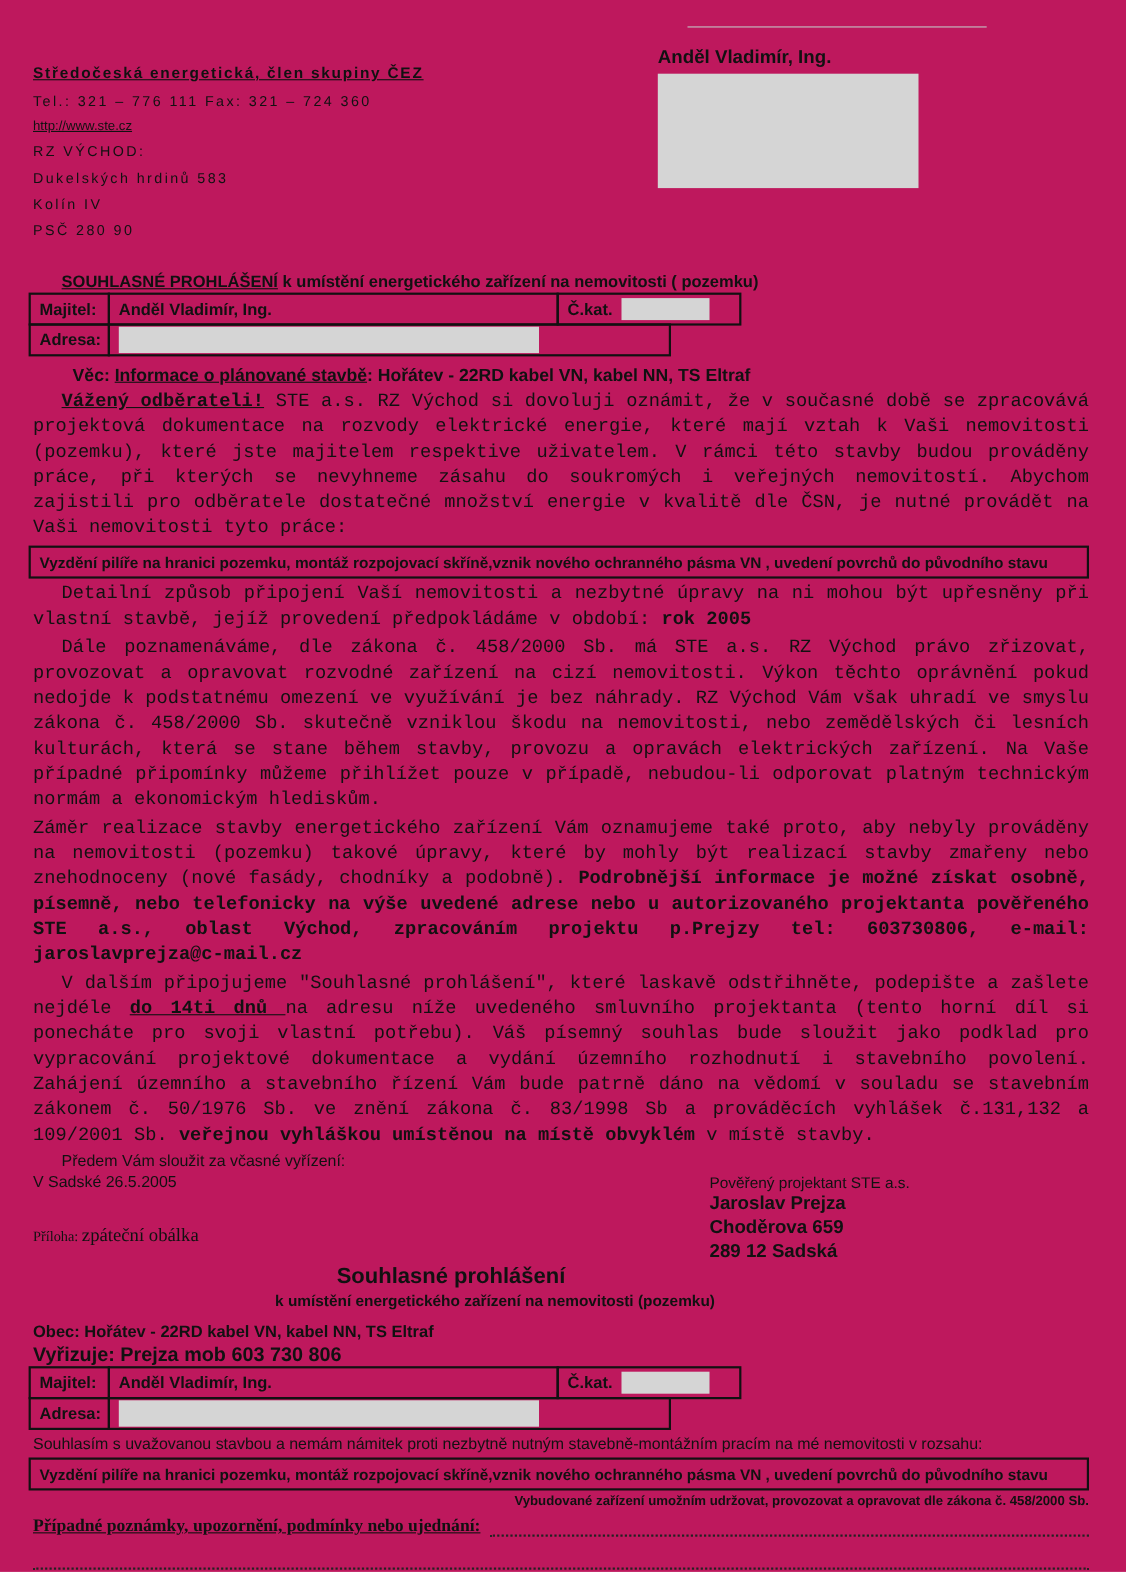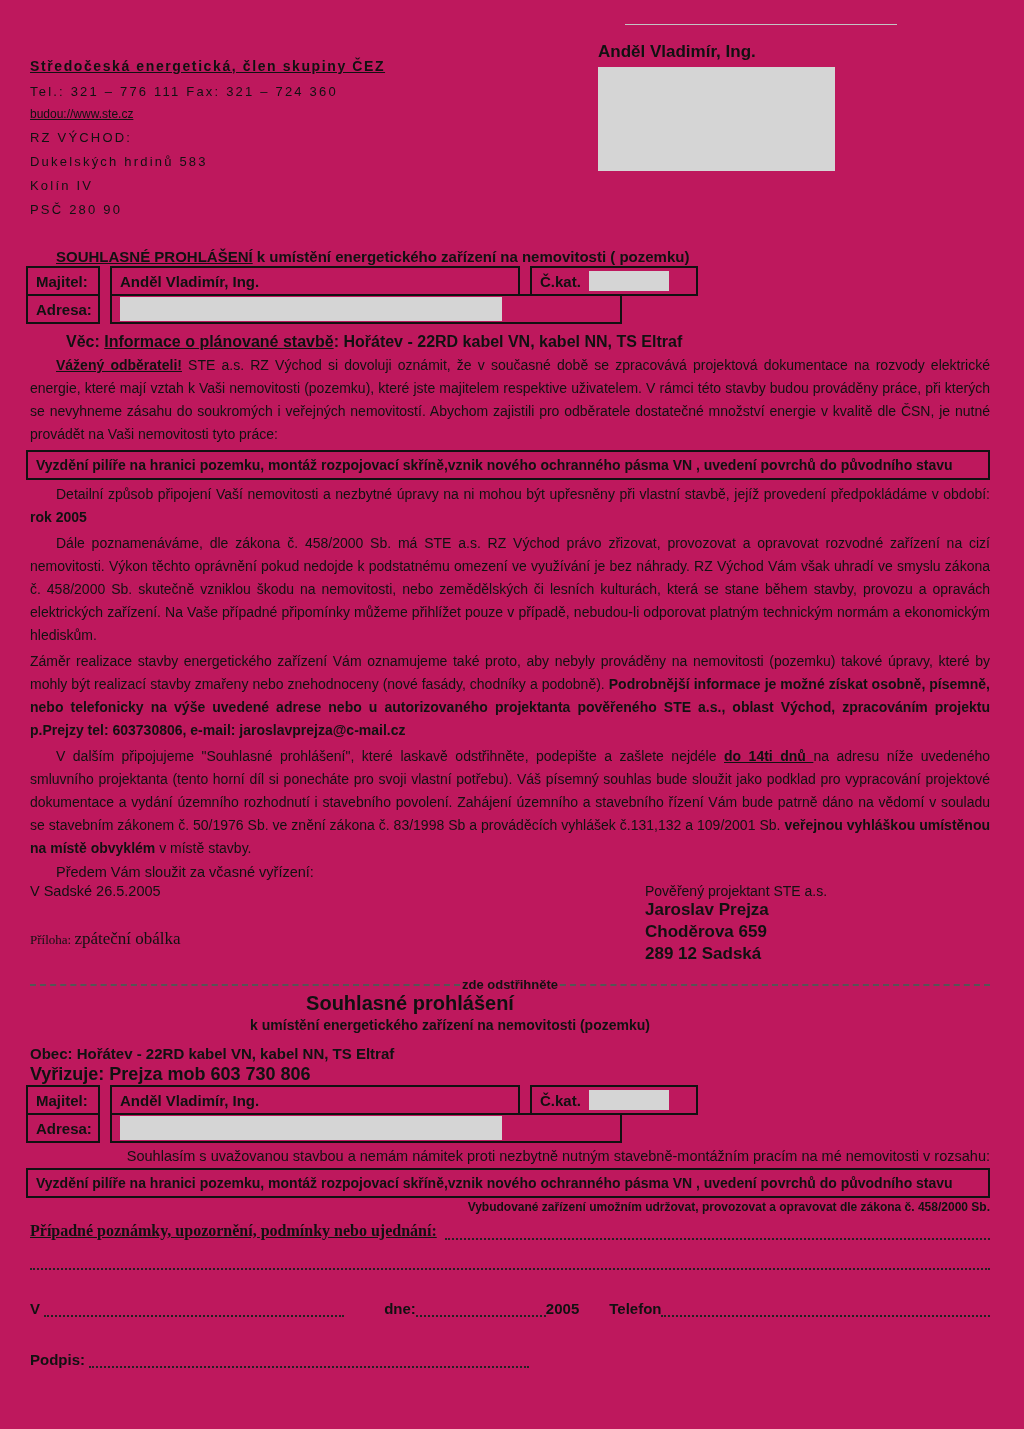--- a/index.html
+++ b/index.html
@@ -22,33 +22,33 @@
   .web{font-size:12px;text-decoration:underline;margin-bottom:9px;}
   .hline{font-size:13px;letter-spacing:2.2px;margin-bottom:9px;}
   .hdr-right{width:270px;margin-right:122px;margin-top:22px;flex:none;}
   .addressee{font-weight:bold;font-size:17px;margin-bottom:5px;}
   .redact-big{width:237px;height:104px;background:#d5d5d5;}
   
   .doc-title{margin:22px 0 3px 26px;font-size:15px;font-weight:bold;}
   .doc-title .lead{text-decoration:underline;}
   
   .tbl{margin-left:-2px;}
-  .tbl-row{display:flex;gap:12px;}
+  .tbl-row{display:flex;}
   .cell{border:2px solid #111;margin-left:-2px;margin-top:-2px;display:flex;align-items:center;
         padding:0 8px;height:30px;box-sizing:border-box;font-weight:bold;font-size:15px;}
   .cell.lbl{width:74px;flex:none;}
   .cell.val{width:410px;flex:none;}
   .cell.ckat{width:168px;flex:none;}
   .cell.adr{width:512px;flex:none;}
   .redact-sm{width:80px;height:20px;background:#d5d5d5;margin-left:8px;}
   .redact-adr{width:382px;height:24px;background:#d5d5d5;}
   
   .subject{margin:9px 0 2px 36px;font-size:16px;font-weight:bold;}
   .subject .topic{text-decoration:underline;}
-  .para{font-size:14px;line-height:23px;text-align:justify;margin:3px 0 0 0;}
+  .para{font-size:17px;line-height:23px;text-align:justify;margin:3px 0 0 0;font-family:Liberation Mono, monospace;}
   .indent{text-indent:26px;}
   .b{font-weight:bold;}
   .bu{font-weight:bold;text-decoration:underline;}
   .workbox{border:2px solid #111;margin:4px 0 2px -4px;padding:2px 8px;font-weight:bold;
            font-size:14px;line-height:22px;}
   
   .closing{font-size:14.5px;margin-top:4px;text-indent:26px;}
   .sigrow{display:flex;justify-content:space-between;margin-top:3px;}
   .sig-left{font-size:14.5px;}
   .placedate{margin-bottom:30px;}
@@ -58,21 +58,21 @@
   .sig-right{width:255px;margin-right:90px;flex:none;font-size:14px;}
   .proj-name{font-weight:bold;font-size:17px;line-height:22px;}
   
   .cut{display:flex;align-items:center;margin-top:12px;}
   .cut .dash{flex:1;border-top:2px dashed #555;height:0;}
   .cut .cut-label{font-size:13px;font-weight:bold;padding:0 2px;white-space:nowrap;}
   .s2-title{text-align:center;font-size:20px;font-weight:bold;margin-top:0px;transform:translateX(-100px);}
   .s2-sub{text-align:center;font-size:14px;font-weight:bold;margin-top:2px;transform:translateX(-60px);}
   .obec{font-size:15px;font-weight:bold;margin-top:12px;}
   .vyrizuje{font-size:18px;font-weight:bold;margin-top:2px;margin-bottom:2px;}
-  .consent{font-size:14.5px;margin-top:5px;text-align:right;}
+  .consent{font-size:14.5px;margin-top:5px;}
   .maintain{font-size:12px;font-weight:bold;margin-top:2px;text-align:right;}
   
   .notesrow{display:flex;align-items:flex-end;margin-top:8px;}
   .notes-label{font-family:"Liberation Serif", serif;font-weight:bold;font-size:16px;
                text-decoration:underline;white-space:nowrap;margin-right:8px;}
   .dots{border-bottom:2px dotted #222;height:4px;}
   .dots.grow{flex:1;}
   .fulldots{margin-top:28px;border-bottom:2px dotted #222;height:0;}
   .vdnerow{display:flex;align-items:flex-end;margin-top:30px;font-size:15px;font-weight:bold;}
   .vdnerow .seg{display:flex;align-items:flex-end;}
@@ -86,21 +86,21 @@
 </head>
 <body>
 
 <div class="page">
   <div class="topline"></div>
 
   <div class="hdr">
     <div class="hdr-left">
       <div class="company">Středočeská energetická, člen skupiny ČEZ</div>
       <div class="telfax">Tel.: 321 – 776 111 Fax: 321 – 724 360</div>
-      <div class="web">budou://www.ste.cz</div>
+      <div class="web">http://www.ste.cz</div>
       <div class="hline">RZ VÝCHOD:</div>
       <div class="hline">Dukelských hrdinů 583</div>
       <div class="hline">Kolín IV</div>
       <div class="hline">PSČ 280 90</div>
     </div>
     <div class="hdr-right">
       <div class="addressee">Anděl Vladimír, Ing.</div>
       <div class="redact-big"></div>
     </div>
   </div>
@@ -146,25 +146,20 @@
       <div class="attach"><span class="att-label">Příloha: </span><span class="att-val">zpáteční obálka</span></div>
     </div>
     <div class="sig-right">
       <div>Pověřený projektant STE a.s.</div>
       <div class="proj-name">Jaroslav Prejza</div>
       <div class="proj-name">Choděrova 659</div>
       <div class="proj-name">289 12 Sadská</div>
     </div>
   </div>
 
-  <div class="cut">
-    <div class="dash"></div>
-    <div class="cut-label">zde odstřihněte</div>
-    <div class="dash"></div>
-  </div>
 
   <div class="s2-title">Souhlasné prohlášení</div>
   <div class="s2-sub">k umístění energetického zařízení na nemovitosti (pozemku)</div>
 
   <div class="obec">Obec: Hořátev - 22RD   kabel VN, kabel NN, TS Eltraf</div>
   <div class="vyrizuje">Vyřizuje: Prejza  mob 603 730 806</div>
 
   <div class="tbl">
     <div class="tbl-row">
       <div class="cell lbl">Majitel:</div>

